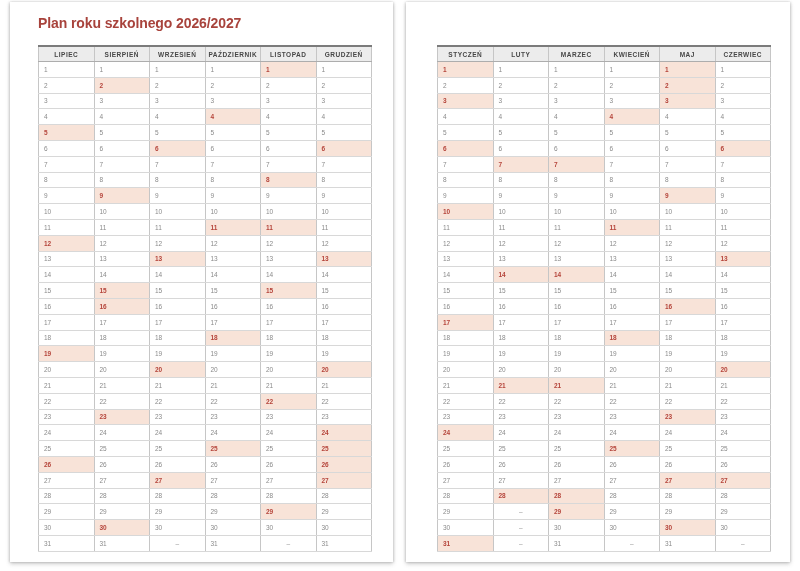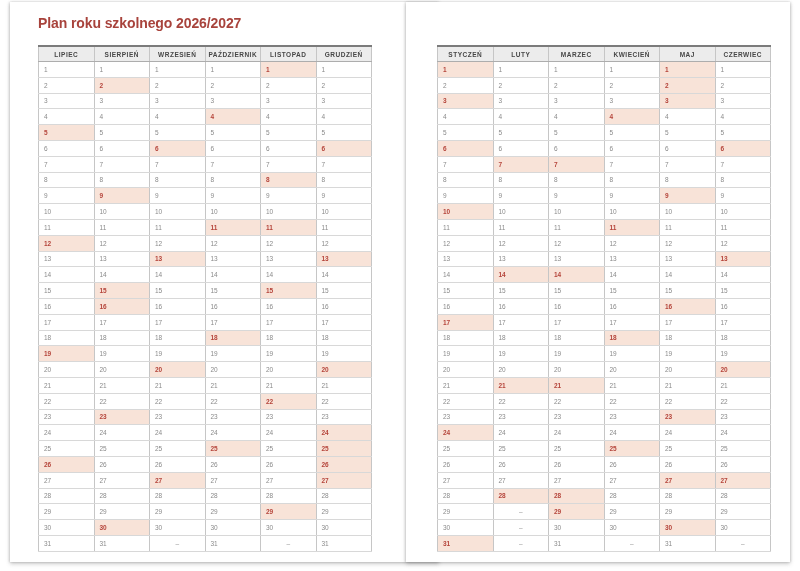--- a/index.html
+++ b/index.html
@@ -18,21 +18,21 @@
   }
   .page {
     position: absolute;
     top: 2px;
     height: 560px;
     background: #ffffff;
     box-shadow: 0 2px 4px rgba(90,90,90,.30),
                 1px 0 2px rgba(120,120,120,.22),
                 -1px 0 2px rgba(120,120,120,.22);
   }
-  .page-left  { left: 10px;  width: 383px; padding-left: 46px; }
+  .page-left  { left: 10px;  width: 383px; }
   .page-right { left: 406px; width: 384px; }
 
   .title {
     position: absolute;
     left: 28px;
     top: 13px;
     margin: 0;
     font-size: 14px;
     font-weight: bold;
     letter-spacing: -0.1px;

